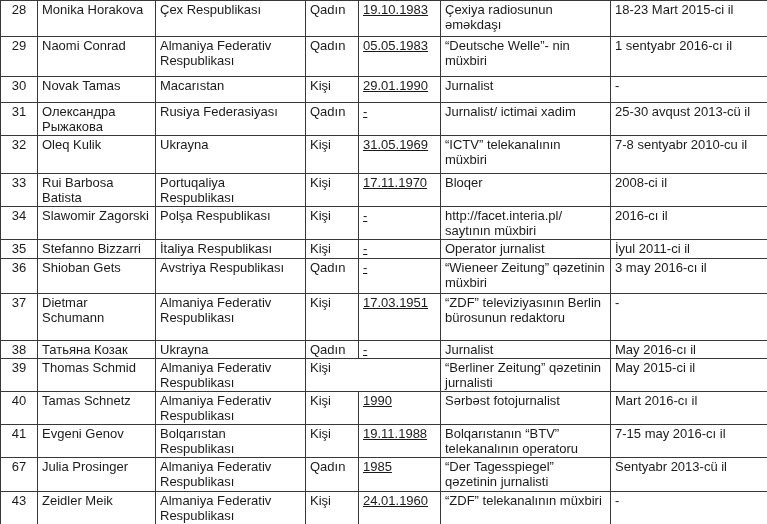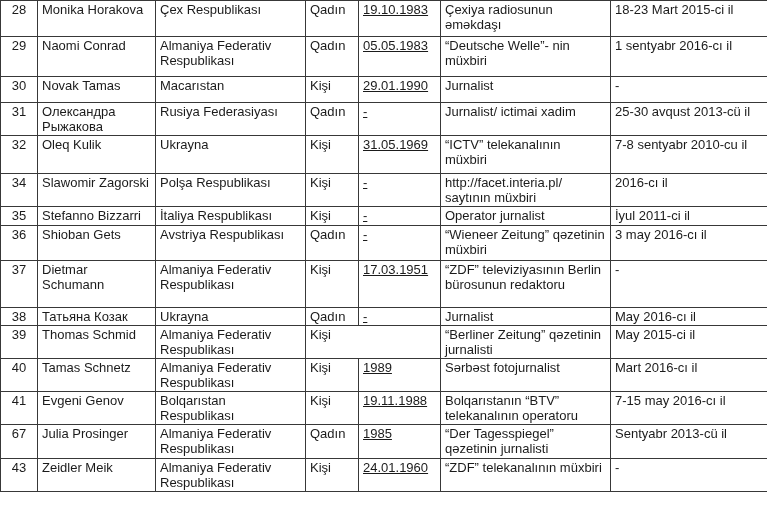--- a/index.html
+++ b/index.html
@@ -88,20 +88,29 @@
       </tr>
       <tr style="height: 38px;">
         <td class="c-num">32</td>
         <td class="c-name">Oleq Kulik</td>
         <td class="c-country">Ukrayna</td>
         <td class="c-gender">Kişi</td>
         <td class="c-dob">31.05.1969</td>
         <td class="c-role">“ICTV” telekanalının müxbiri</td>
         <td class="c-date">7-8 sentyabr 2010-cu il</td>
       </tr>
+      <tr style="height: 32px;">
+        <td class="c-num">33</td>
+        <td class="c-name">Rui Barbosa Batista</td>
+        <td class="c-country">Portuqaliya Respublikası</td>
+        <td class="c-gender">Kişi</td>
+        <td class="c-dob">17.11.1970</td>
+        <td class="c-role">Bloqer</td>
+        <td class="c-date">2008-ci il</td>
+      </tr>
       <tr style="height: 28px;">
         <td class="c-num">34</td>
         <td class="c-name">Slawomir Zagorski</td>
         <td class="c-country">Polşa Respublikası</td>
         <td class="c-gender">Kişi</td>
         <td class="c-dob">-</td>
         <td class="c-role">http://facet.interia.pl/ saytının müxbiri</td>
         <td class="c-date">2016-cı il</td>
       </tr>
       <tr style="height: 19px;">
@@ -146,21 +155,21 @@
         <td class="c-country">Almaniya Federativ Respublikası</td>
         <td class="c-merged" colspan="2">Kişi</td>
         <td class="c-role">“Berliner Zeitung” qəzetinin jurnalisti</td>
         <td class="c-date">May 2015-ci il</td>
       </tr>
       <tr style="height: 32px; margin-top: 12px;">
         <td class="c-num">40</td>
         <td class="c-name">Tamas Schnetz</td>
         <td class="c-country">Almaniya Federativ Respublikası</td>
         <td class="c-gender">Kişi</td>
-        <td class="c-dob">1989</td>
+        <td class="c-dob">1990</td>
         <td class="c-role">Sərbəst fotojurnalist</td>
         <td class="c-date">Mart 2016-cı il</td>
       </tr>
       <tr style="height: 32px;">
         <td class="c-num">41</td>
         <td class="c-name">Evgeni Genov</td>
         <td class="c-country">Bolqarıstan Respublikası</td>
         <td class="c-gender">Kişi</td>
         <td class="c-dob">19.11.1988</td>
         <td class="c-role">Bolqarıstanın  “BTV” telekanalının operatoru</td>

